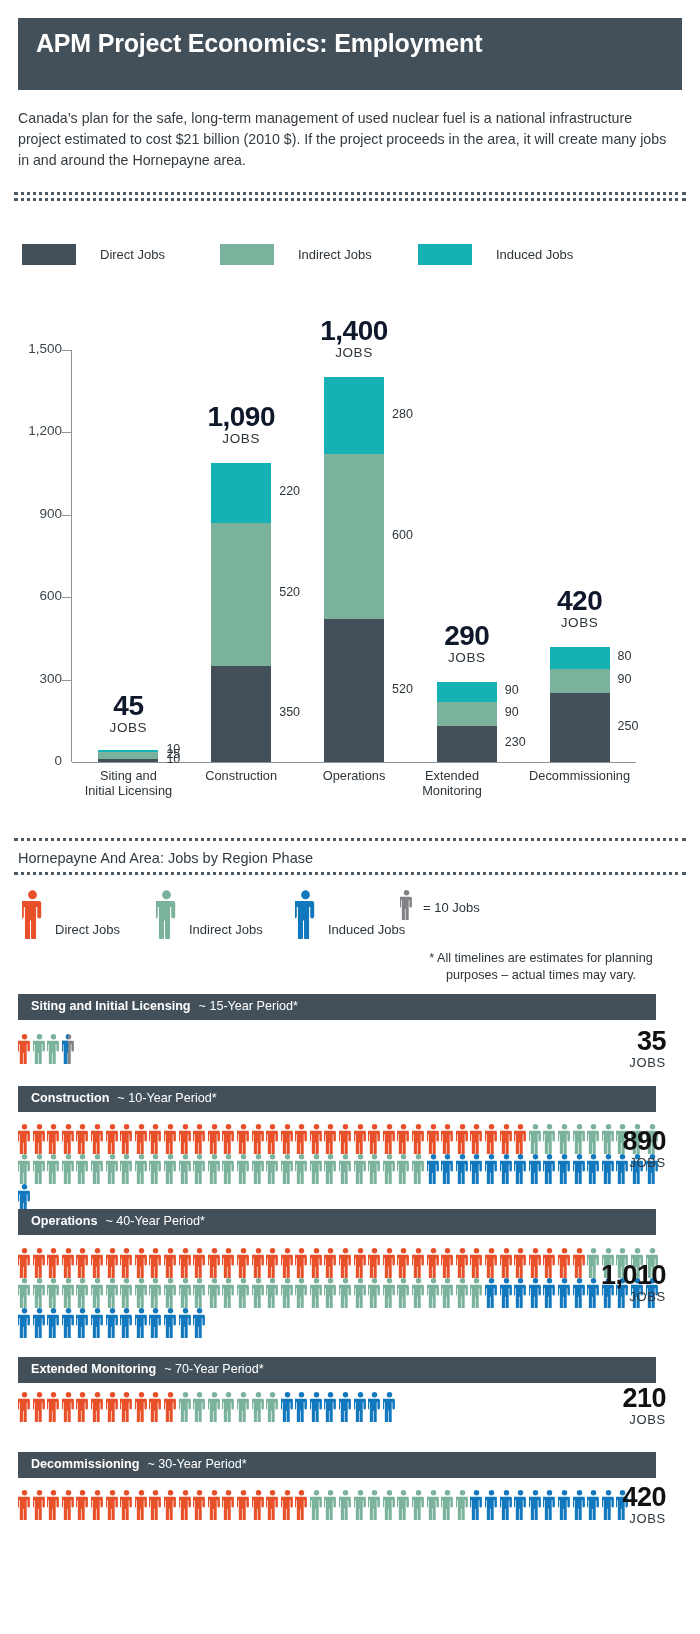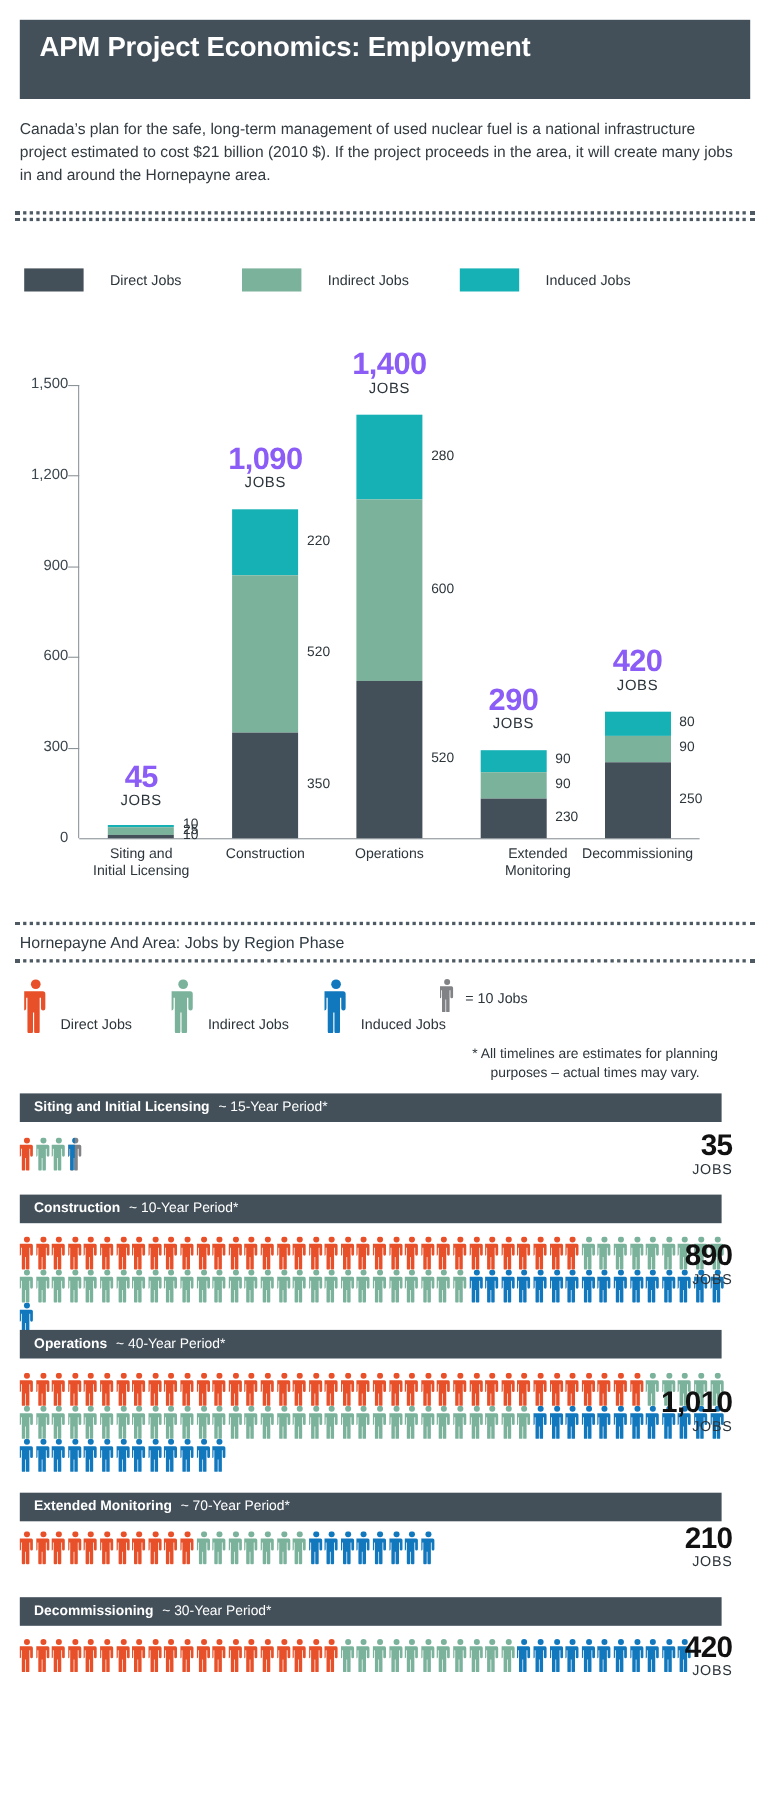--- a/index.html
+++ b/index.html
@@ -41,21 +41,21 @@
   .axisline{position:absolute;left:72px;top:472px;width:564px;height:1px;background:#8d9499;}
   .yaxis{position:absolute;left:71px;top:60px;width:1px;height:412px;background:#8d9499;}
   .ytick{position:absolute;left:62px;width:10px;height:1px;background:#8d9499;}
   .yl{position:absolute;left:6px;width:56px;text-align:right;font-size:13.5px;color:#3c464d;}
 
   .bargroup{position:absolute;bottom:0;width:60px;}
   .seg{width:100%;display:block;}
 
   .segval{position:absolute;left:66px;font-size:12.5px;color:#2c353b;white-space:nowrap;}
   .totwrap{position:absolute;width:160px;text-align:center;}
-  .totnum{font-size:28px;font-weight:bold;letter-spacing:-0.5px;line-height:28px;color:#8b5cf6;}
+  .totnum{font-size:28px;font-weight:bold;letter-spacing:-0.5px;line-height:28px;color:#0f172a;}
   .totjobs{font-size:13.5px;letter-spacing:0.6px;color:#2c353b;line-height:16px;}
 
   .xlab{position:absolute;top:478px;width:124px;text-align:center;font-size:12.8px;color:#2c353b;line-height:15px;}
 
   
   .legend1{position:absolute;left:18px;top:244px;width:664px;height:24px;}
   .lg{position:absolute;top:0;display:flex;align-items:center;}
   .lgbox{width:54px;height:21px;display:inline-block;}
   .lgtext{font-size:13px;color:#2c353b;margin-left:24px;}
 
@@ -172,21 +172,21 @@
         <div class="xlab" style="left: 66.4px;">
           <div>Siting and</div>
           <div>Initial Licensing</div>
         </div>
         <div class="xlab" style="left: 179.2px;">
           <div>Construction</div>
         </div>
         <div class="xlab" style="left: 292px;">
           <div>Operations</div>
         </div>
-        <div class="xlab" style="left: 427px;">
+        <div class="xlab" style="left: 390px;">
           <div>Extended</div>
           <div>Monitoring</div>
         </div>
         <div class="xlab" style="left: 517.6px;">
           <div>Decommissioning</div>
         </div>
       </div>
   <div class="segval" style="left: 166.4px; top: 452.013px;">10</div>
       <div class="segval" style="left: 166.4px; top: 456.82px;">25</div>
       <div class="segval" style="left: 166.4px; top: 461.627px;">10</div>

